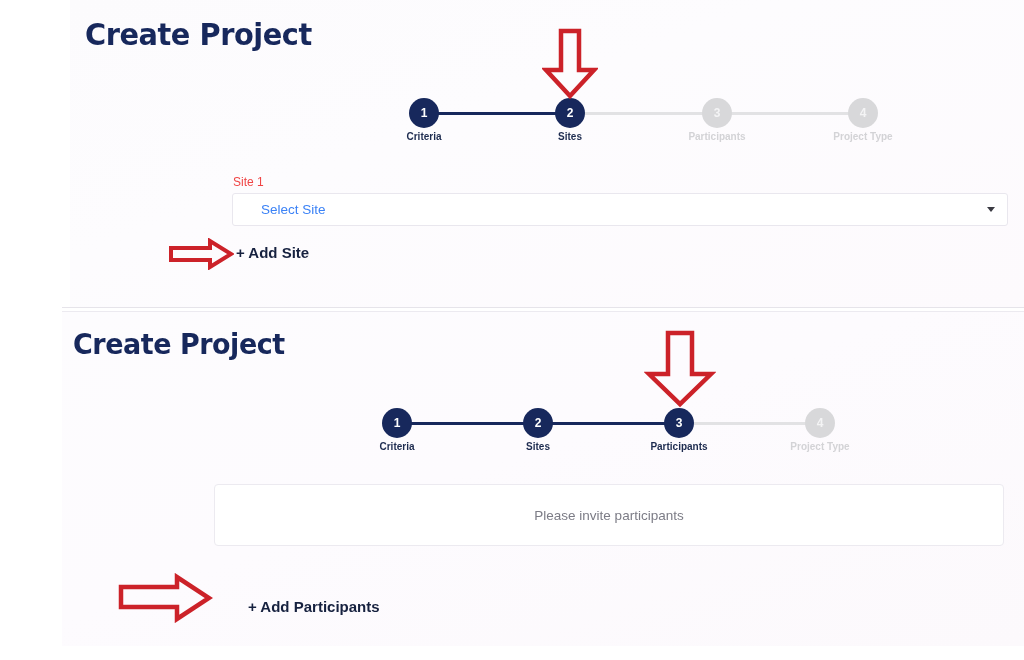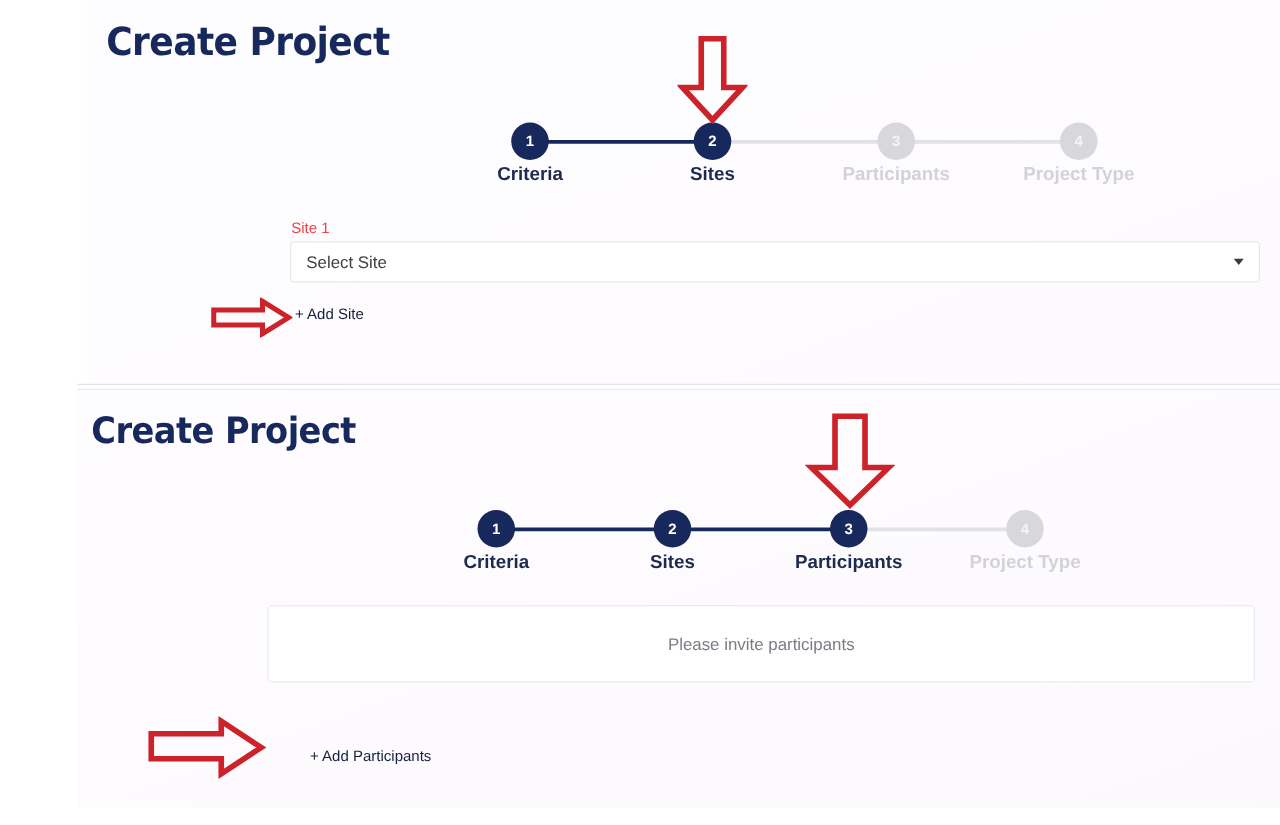--- a/index.html
+++ b/index.html
@@ -106,21 +106,21 @@
   .step.inactive .bubble {
     background: #d8d8da;
     color: #f4f4f5;
   }
   .step .caption {
     position: absolute;
     top: 33px;
     left: -60px;
     width: 120px;
     text-align: center;
-    font-size: 15px;
+    font-size: 10px;
     font-weight: bold;
     color: #1d2b4f;
     white-space: nowrap;
   }
   .step.inactive .caption { color: #d3d3d6; }
 
   
   #stepper-1 { left: 0; top: 98px; width: 1024px; }
   
   #stepper-2 { left: 0; top: 408px; width: 1024px; }
@@ -142,34 +142,35 @@
     box-sizing: border-box;
     background: #ffffff;
     border: 1px solid #e9e7ee;
     border-radius: 3px;
     display: flex;
     align-items: center;
     padding: 0 12px;
   }
   #site-select .value {
     font-size: 13.5px;
-    color: #404040;
+    color: #3b82f6;
     flex: 1;
+    margin-left: 16px;
   }
   .chev {
     width: 0; height: 0;
     border-left: 4px solid transparent;
     border-right: 4px solid transparent;
     border-top: 5px solid #3a3a42;
   }
 
   .add-link {
     position: absolute;
-    font-size: 12px;
-    font-weight: normal;
+    font-size: 15px;
+    font-weight: bold;
     color: #16213f;
     white-space: nowrap;
   }
   #add-site { left: 236px; top: 244px; }
   #add-participants { left: 220px; top: 598px; margin-left: 28px; }
 
   
   #participants-box {
     position: absolute;
     left: 214px;

